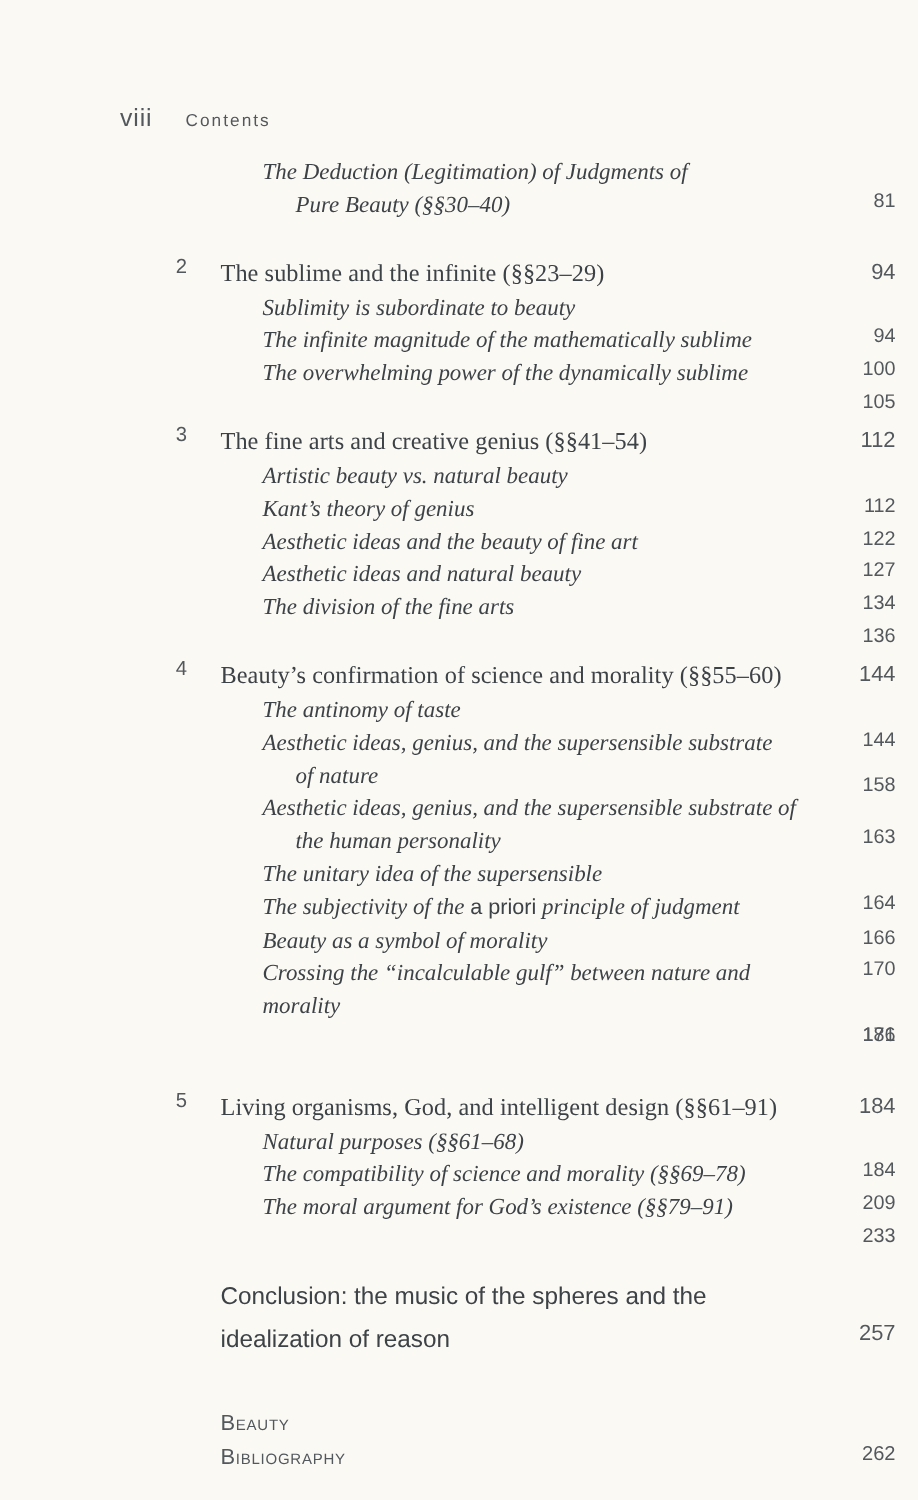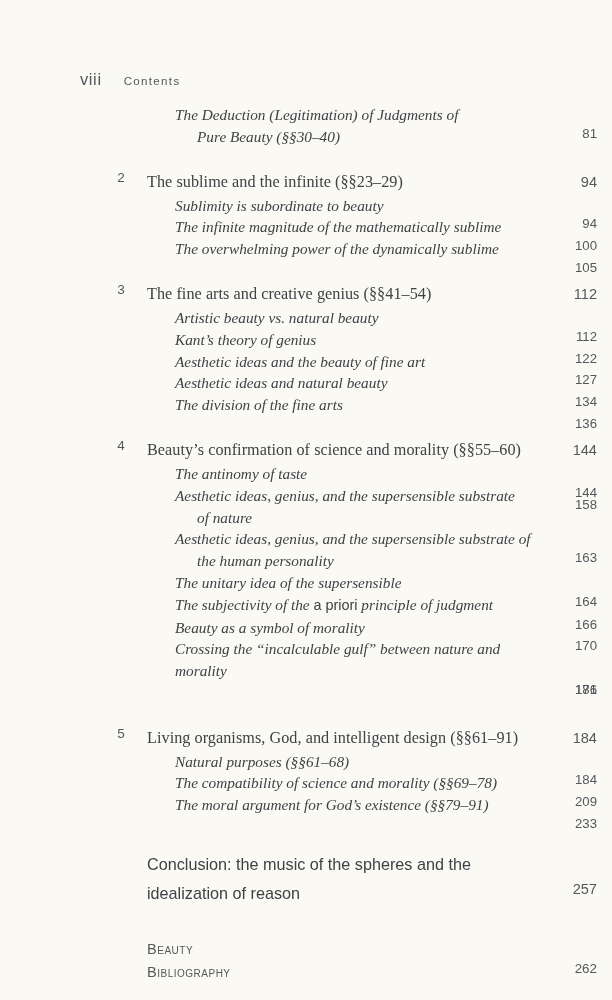--- a/index.html
+++ b/index.html
@@ -238,21 +238,21 @@
         <span class="num-col">4</span>
         <span class="label">Beauty’s confirmation of science and morality (§§55–60)</span>
         <span class="page-no">144</span>
       </div>
       <div class="row sub">
         <span class="label">The antinomy of taste</span>
         <span class="page-no">144</span>
       </div>
       <div class="row sub">
         <span class="label">Aesthetic ideas, genius, and the supersensible substrate<span class="cont">of nature</span></span>
-        <span class="page-no" style="top: 12px;">158</span>
+        <span class="page-no" style="top: 30px;">158</span>
       </div>
       <div class="row sub">
         <span class="label">Aesthetic ideas, genius, and the supersensible substrate of<span class="cont">the human personality</span></span>
         <span class="page-no" style="top: 22px;">163</span>
       </div>
       <div class="row sub">
         <span class="label">The unitary idea of the supersensible</span>
         <span class="page-no">164</span>
       </div>
       <div class="row sub">

